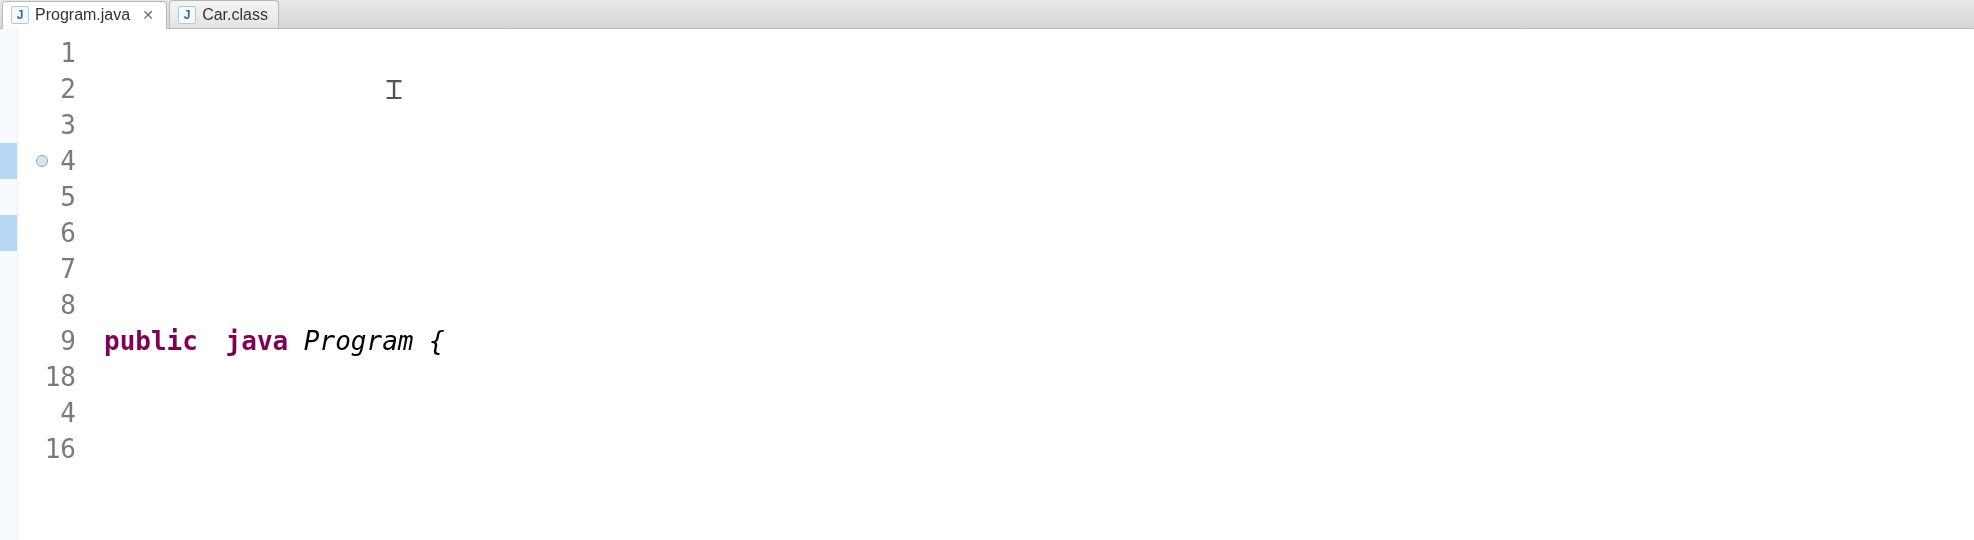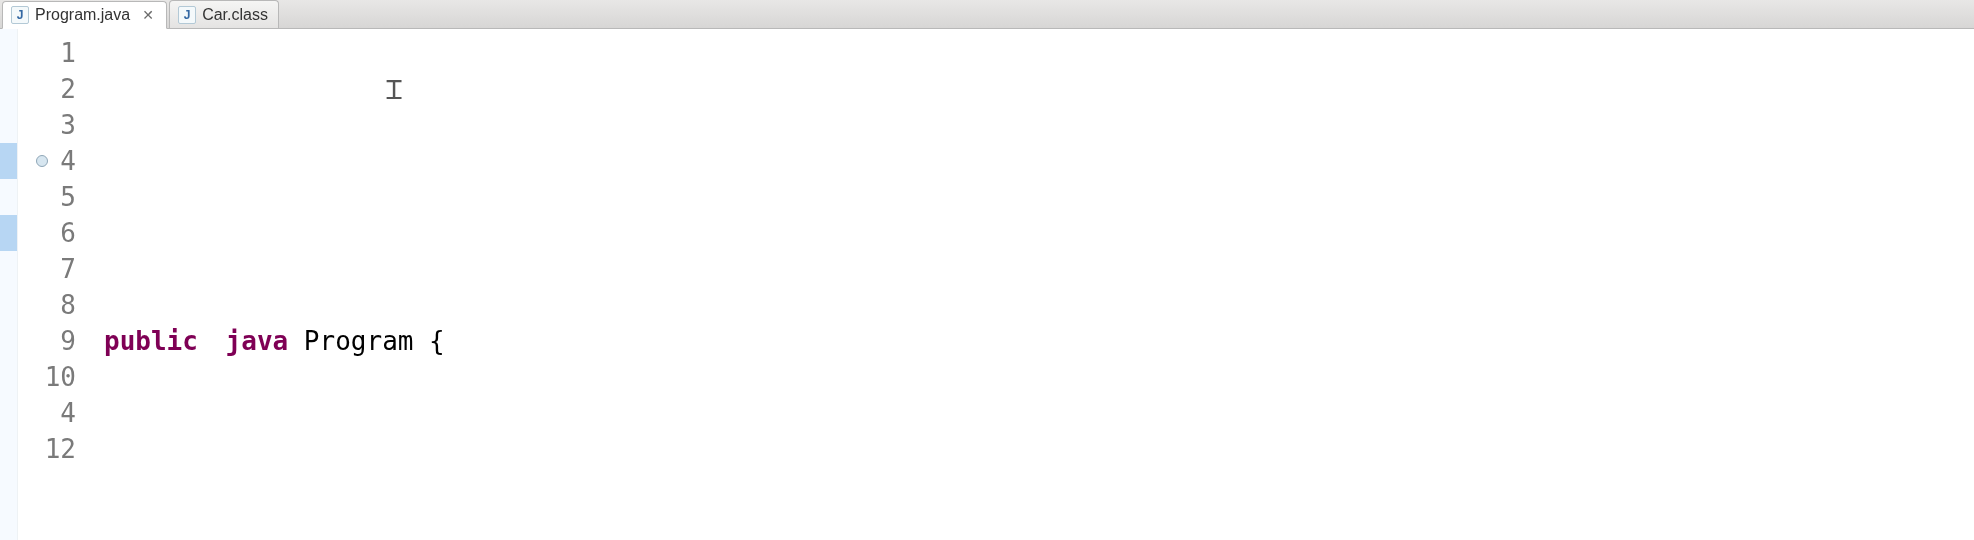--- a/index.html
+++ b/index.html
@@ -112,21 +112,21 @@
     flex: 1;
     padding-top: 6px;
     white-space: pre;
     position: relative;
   }
   .code-line {
     height: 36px;
     padding-left: 6px;
   }
   .kw   { color: #7f0055; font-weight: bold; margin-left: 12px; }
-  .txt  { color: #000000; }
+  .txt  { color: #000000; font-style: italic; }
   .ibeam {
     position: absolute;
     top: 44px;
     left: 300px;
     font-size: 26px;
     color: #555;
     pointer-events: none;
     font-family: serif;
   }
 </style>
@@ -167,23 +167,23 @@
     <div class="gutter">
       <div class="ln">1</div>
       <div class="ln">2</div>
       <div class="ln">3</div>
       <div class="ln"><span class="marker"></span><span>4</span></div>
       <div class="ln">5</div>
       <div class="ln">6</div>
       <div class="ln">7</div>
       <div class="ln">8</div>
       <div class="ln">9</div>
-      <div class="ln">10</div>
+      <div class="ln">18</div>
       <div class="ln">4</div>
-      <div class="ln">12</div>
+      <div class="ln">16</div>
     </div>
 
     <div class="code">
       <span class="ibeam">Ꮖ</span>
 
       <div class="code-line"><span class="txt"></span></div>
 
       <div class="code-line"><span class="kw">public</span><span> </span><span class="kw">java</span><span> </span><span class="txt">Program</span><span class="txt"> {</span></div>
 
       <div class="code-line"><span class="txt"></span></div>

